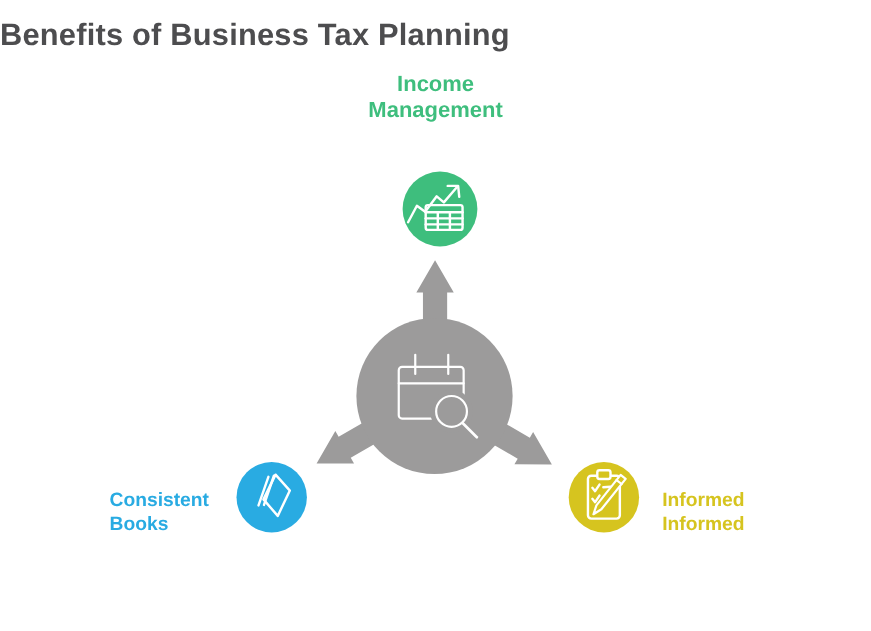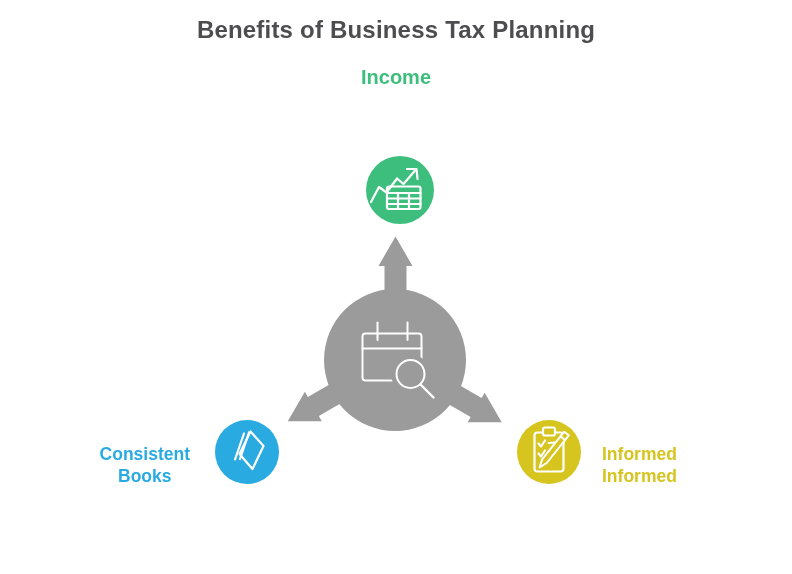--- a/index.html
+++ b/index.html
@@ -21,42 +21,41 @@
     left: 0;
     top: 0;
     width: 792px;
     height: 574px;
   }
   .title {
     position: absolute;
     top: 16px;
     left: 0;
     width: 792px;
-    text-align: center;
-    font-size: 24px;
+    font-size: 28px;
     font-weight: 700;
     letter-spacing: 0.2px;
     color: #4d4d4f;
   }
   .node-label {
     position: absolute;
     font-weight: 700;
   }
   .label-top {
     top: 66px;
     left: 0;
     width: 792px;
     text-align: center;
     font-size: 20px;
     line-height: 23px;
   }
   .label-left {
     top: 443px;
     right: 602px;
-    text-align: center;
+    text-align: left;
     font-size: 17.5px;
     line-height: 22px;
     white-space: nowrap;
   }
   .label-right {
     top: 443px;
     left: 602px;
     text-align: left;
     font-size: 17.5px;
     line-height: 22px;
@@ -117,20 +116,21 @@
       <line x1="548.5" y1="453" x2="552.5" y2="453"></line>
       <path stroke-width="2" d="M539.5,467.5 L546.7,463 L568.8,435.3 L564.2,431.7 L542.2,459.4 Z" fill="#d6c41f"></path>
       <line x1="565.1" y1="440" x2="560.5" y2="436.4" stroke-width="2"></line>
     </g>
   </svg>
 
   <div class="title" style="color: rgb(77, 77, 79);">Benefits of Business Tax Planning</div>
 
   <div class="node-label label-top" style="color: rgb(62, 190, 125);">
     <span>Income</span><br>
+    <span>Management</span>
   </div>
 
   <div class="node-label label-left" style="color: rgb(41, 171, 226);">
     <span>Consistent</span><br>
     <span>Books</span>
   </div>
 
   <div class="node-label label-right" style="color: rgb(214, 196, 31);">
     <span>Informed</span><br>
     <span>Informed</span>

